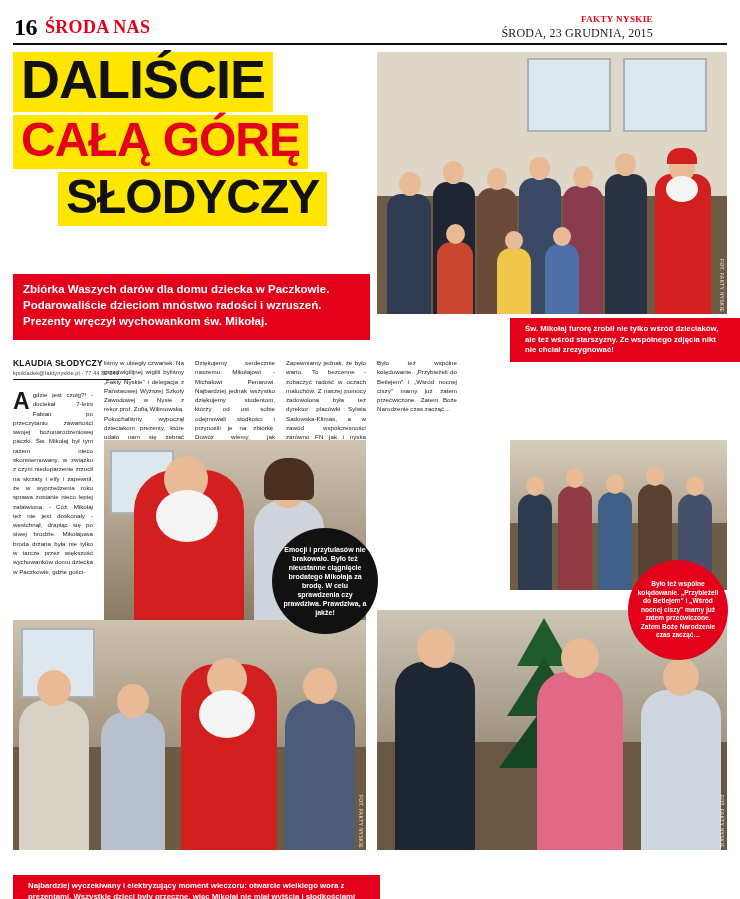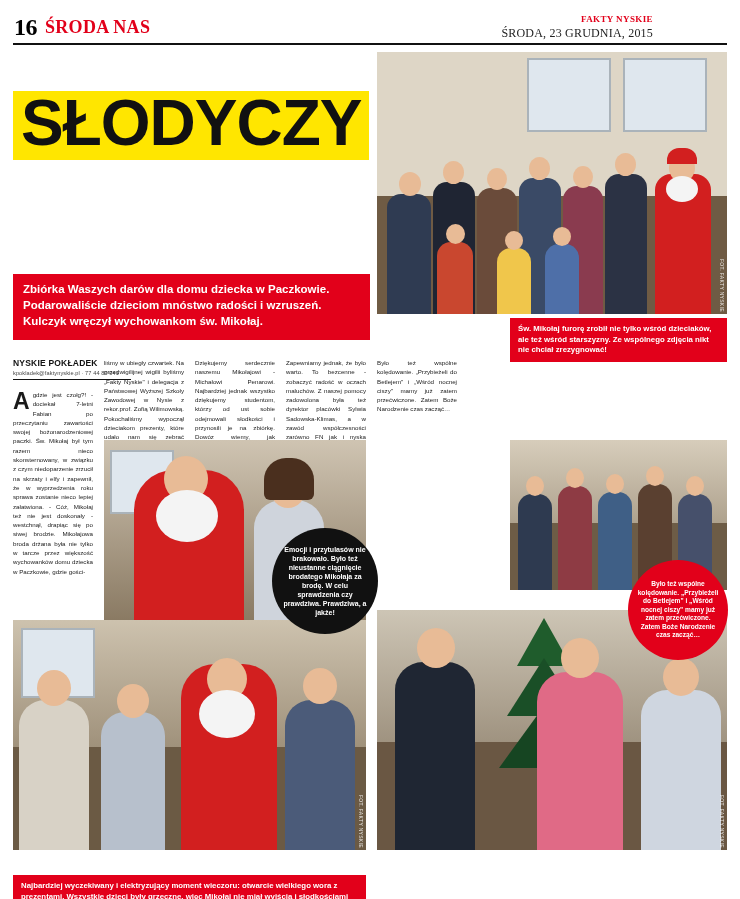--- a/index.html
+++ b/index.html
@@ -74,21 +74,21 @@
     background: #ffe600;
     color: #111;
     font-weight: bold;
     line-height: 0.96;
     padding: 2px 8px 6px 8px;
     white-space: nowrap;
     letter-spacing: -1px;
   }
   .hl1 { font-size: 54px; }
   .hl2 { font-size: 48px; color: #e2001a; margin-top: 3px; }
-  .hl3 { font-size: 64px; margin-top: 3px; }
+  .hl3 { font-size: 48px; margin-top: 3px; margin-left: 45px; }
 
   
   .lede {
     position: absolute;
     left: 13px; top: 274px;
     width: 337px;
     background: #e2001a;
     color: #fff;
     padding: 8px 10px 10px 10px;
     font-size: 11.5px;
@@ -172,21 +172,21 @@
   #photo5 { left: 510px; top: 440px; width: 217px; height: 150px; }
 
   
   .caption {
     position: absolute;
     background: #e2001a;
     color: #fff;
     font-size: 7.8px;
     font-weight: bold;
     line-height: 1.35;
-    padding: 6px 8px;
+    padding: 6px 15px;
   }
   #cap1 { left: 510px; top: 318px; width: 201px; }
   #cap-bottom-left { left: 13px; top: 852px; width: 337px; margin-top: 23px; }
   #cap-bottom-right { left: 510px; top: 838px; width: 201px; }
 
   
   .circle-quote {
     position: absolute;
     left: 272px; top: 528px;
     width: 106px; height: 106px;
@@ -254,29 +254,29 @@
     <div class="page-number">16</div>
     <div class="section-title">ŚRODA NAS</div>
     <div class="masthead-right">
       <div class="paper-name">FAKTY NYSKIE</div>
       <div class="paper-date">ŚRODA, 23 GRUDNIA, 2015</div>
     </div>
     <div class="rule-top"></div>
   </div>
 
   <div class="headline-wrap">
-    <br>
-    <br>
+    <div class="hl hl1">DALIŚCIE</div><br>
+    <div class="hl hl2">CAŁĄ GÓRĘ</div><br>
     <div class="hl hl3">SŁODYCZY</div>
   </div>
 
-  <div class="lede">Zbiórka Waszych darów dla domu dziecka w Paczkowie. Podarowaliście dzieciom mnóstwo radości i wzruszeń. Kulczyk wręczył wychowankom św. Mikołaj.</div>
+  <div class="lede">Zbiórka Waszych darów dla domu dziecka w Paczkowie. Podarowaliście dzieciom mnóstwo radości i wzruszeń. Prezenty wręczył wychowankom św. Mikołaj.</div>
 
   <div class="byline">
-    <div class="byline-name">NYSKIE POKŁADEK</div>
+    <div class="byline-name">KLAUDIA SŁODYCZY</div>
     <div class="byline-mail">kpokladek@faktynyskie.pl · 77 44 80 041</div>
     <div class="byline-rule"></div>
   </div>
 
   <div class="col" id="col1">
     <p class="dropcap">A gdzie jest czołg?! - dociekał 7-letni Fabian po przeczytaniu zawartości swojej bożonarodzeniowej paczki. Św. Mikołaj był tym razem nieco skonsternowany, w związku z czym niedoparzenie zrzucił na skrzaty i elfy i zapewnił, że w wyprzedzenia roku sprawa zostanie nieco lepiej załatwiona. - Cóż, Mikołaj też nie jest doskonały - westchnął, drapiąc się po siwej brodzie. Mikołajowa broda drżana była nie tylko w tarcze przez większość wychowanków domu dziecka w Paczkowie, gdzie gości-</p>
   </div>
   <div class="col" id="col2">
     <p>liśmy w ubiegły czwartek. Na przedwigilijnej wigilii byliśmy „Fakty Nyskie" i delegacja z Państwowej Wyższej Szkoły Zawodowej w Nysie z rekor.prof. Zofią Wilimowską. Pokochaliśmy wypoczął dzieciakom prezenty, które udało nam się zebrać podczas wspólnej akcji „Góra słodyczy". Do udziału w niej włączyli się licznie studenci i pracownicy nyskiej PWSZ, a także nasi znajomi i przyjaciele. Akcję wsparło też kilku nyskich przedsiębiorców, m.in. Eryk Wierćsmiok, Sławek Kadróg i Daniel Kulczyk, którym w imieniu dzieci gorąco dziękujemy.</p>
   </div>

